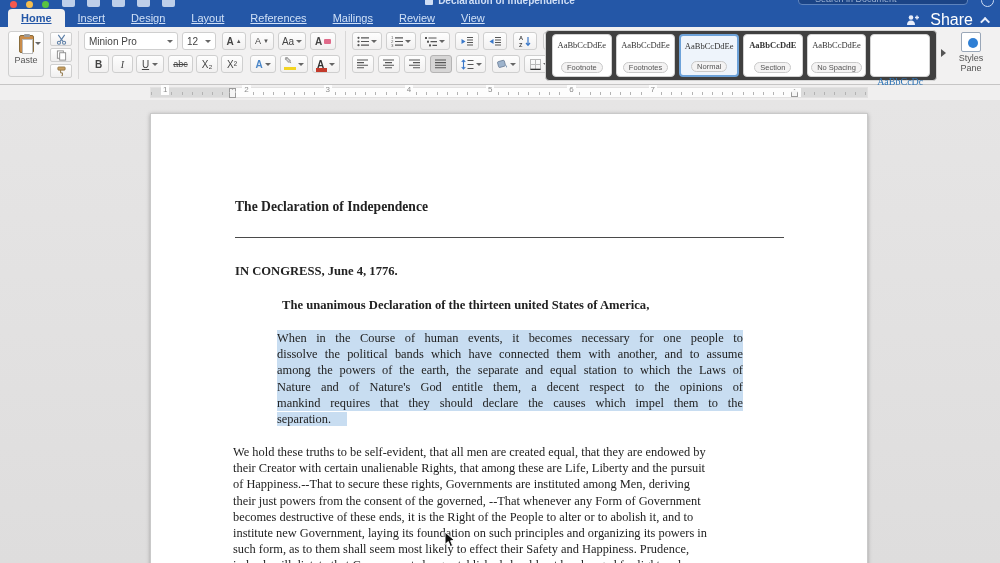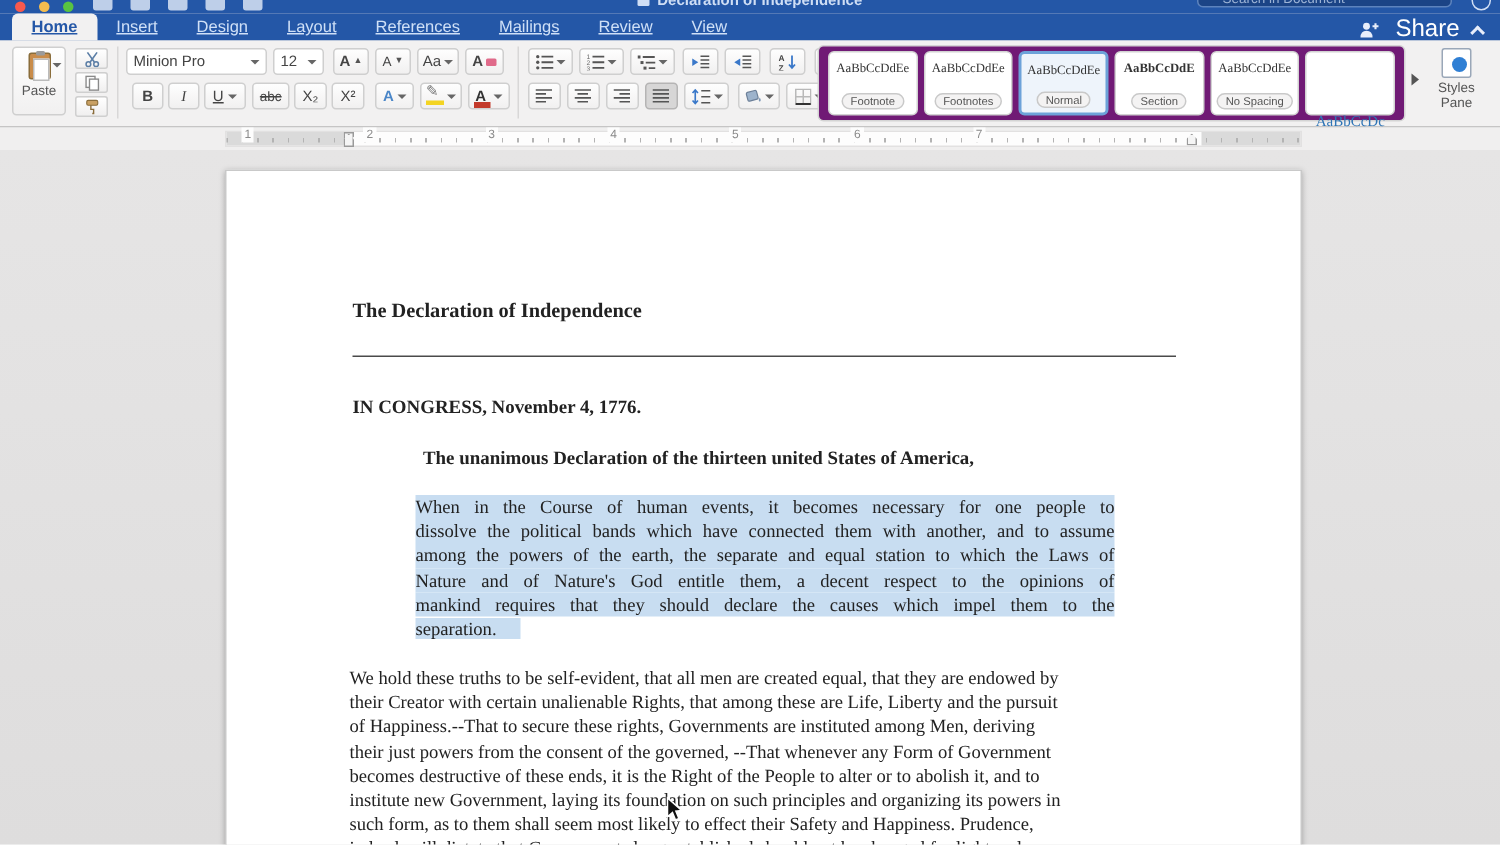--- a/index.html
+++ b/index.html
@@ -44,21 +44,21 @@
   .stk { text-decoration:line-through; font-size:9px; }
   .fx-a { color:#4a86c8; font-weight:bold; }
   .hl-pen { position:relative; width:12px; height:12px; }
   .hl-pen:before { content:"✎"; position:absolute; left:0; top:-3px; font-size:10px; color:#777; }
   .hl-pen:after { content:""; position:absolute; left:0; bottom:0; width:12px; height:3.5px; background:#f3d423; }
   .fc-a { position:relative; font-weight:bold; color:#333; }
   .fc-a:after { content:""; position:absolute; left:-1px; bottom:-2px; width:11px; height:3.5px; background:#c33a2b; }
   .icsvg { display:block; }
 
   
-  .styles-box { position:absolute; left:545px; top:3px; width:392px; height:51px; background:#701a75; border:1px solid #d4d4d4; border-radius:4px;
+  .styles-box { position:absolute; left:545px; top:3px; width:392px; height:51px; background:#404040; border:1px solid #d4d4d4; border-radius:4px;
                 display:flex; align-items:center; gap:4px; padding:0 6px; }
   .style-card { width:60px; height:43px; border:1px solid #d2d2d2; border-radius:4px; background:#fff; display:flex; flex-direction:column; align-items:center; justify-content:space-between; padding:5px 2px 3px; }
   .style-card .sample { font-size:8.5px; color:#333; white-space:nowrap; font-family:"Liberation Serif",serif; }
   .style-card .sname { font-size:7.5px; color:#555; border:1px solid #c9c9c9; border-radius:6px; background:#f4f3f3; padding:0 5px; white-space:nowrap; }
   .style-card.active { border:2px solid #6da2d9; background:#eef4fb; }
   .style-card.bolds .sample { font-weight:bold; }
   .style-card.heading .sample { color:#2e74b5; font-size:10px;margin-top:36px; }
   .more-btn { position:absolute; left:941px; top:22px; width:0; height:0; border-top:4px solid transparent; border-bottom:4px solid transparent; border-left:5px solid #555; }
   .styles-pane { position:absolute; left:950px; top:5px; width:42px; height:46px; display:flex; flex-direction:column; align-items:center; gap:2px; }
   .sp-icon { width:20px; height:20px; background:#fff; border:1px solid #9aa7b8; border-radius:2px; position:relative; }
@@ -368,21 +368,21 @@
       <span>5</span>
       <span>6</span>
       <span>7</span>
     </div>
 </div>
 
 <div class="workspace">
   <div class="page doc">
     <div class="d-title">The Declaration of Independence</div>
     <div class="d-hr"></div>
-    <div class="d-congress">IN CONGRESS, November 4, 1776.</div>
+    <div class="d-congress">IN CONGRESS, June 4, 1776.</div>
     <div class="d-sub">The unanimous Declaration of the thirteen united States of America,</div>
 
     <div class="sel-para">
         <div><span>When in the Course of human events, it becomes necessary for one people to</span></div>
         <div><span>dissolve the political bands which have connected them with another, and to assume</span></div>
         <div><span>among the powers of the earth, the separate and equal station to which the Laws of</span></div>
         <div><span>Nature and of Nature's God entitle them, a decent respect to the opinions of</span></div>
         <div><span>mankind requires that they should declare the causes which impel them to the</span></div>
         <div class="sel-last"><span>separation.</span></div>
       </div>

